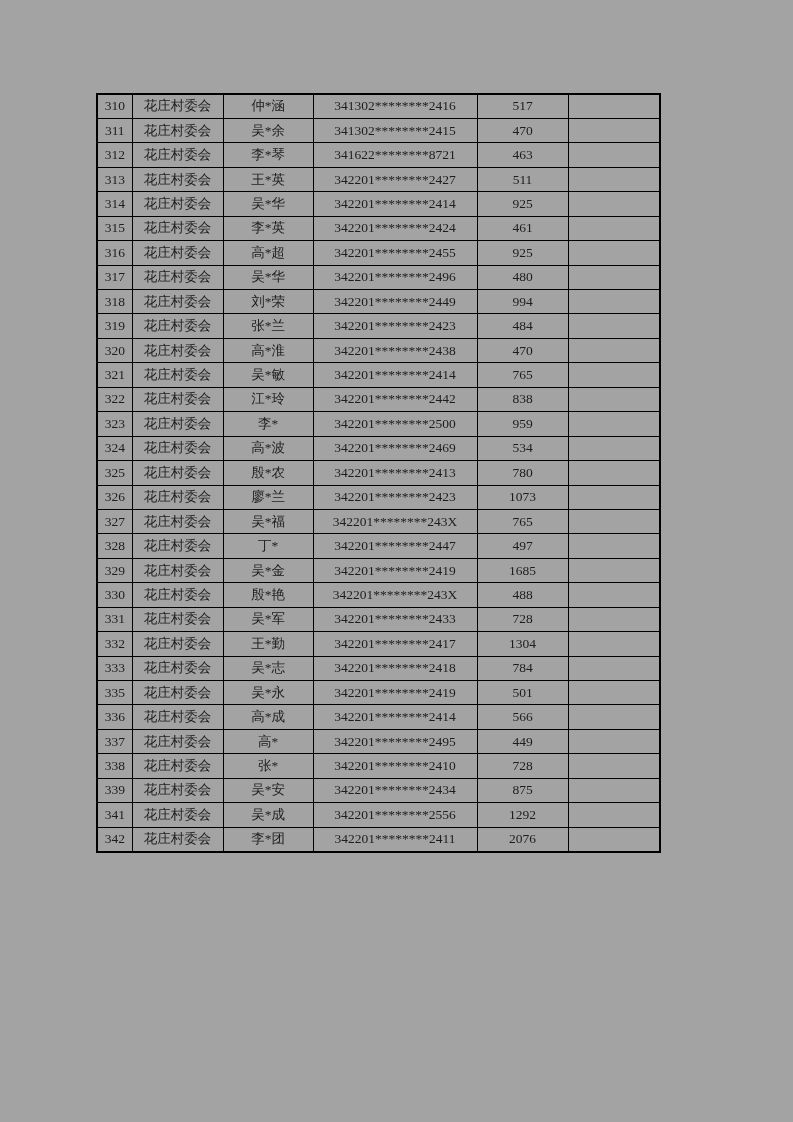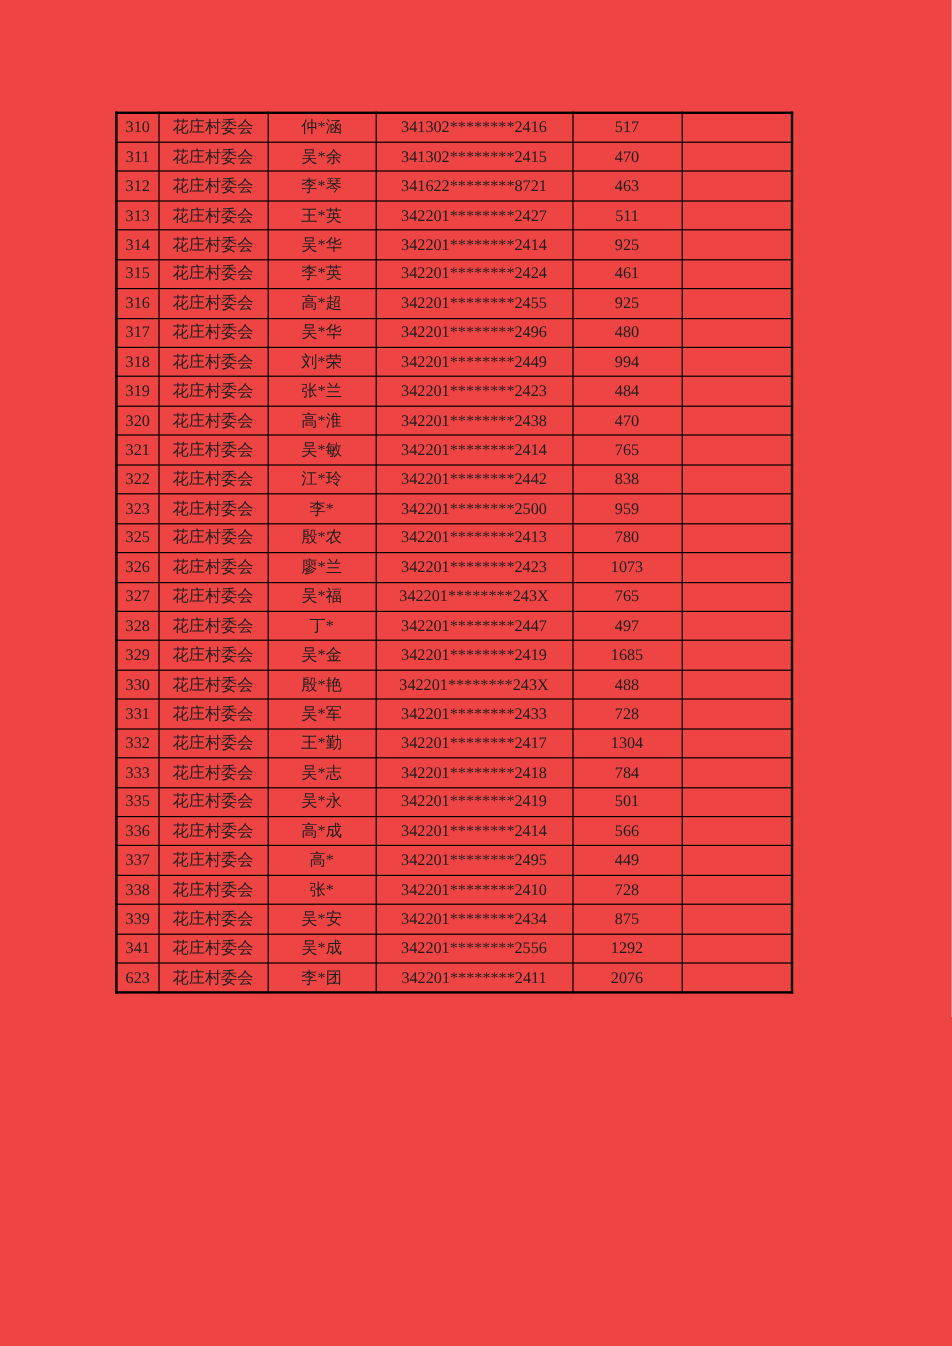--- a/index.html
+++ b/index.html
@@ -11,21 +11,21 @@
     width: 793px;
     height: 1122px;
     font-family: "Liberation Serif", "DejaVu Serif", serif;
     position: relative;
     overflow: hidden;
   }
   .page {
     position: relative;
     width: 793px;
     height: 1122px;
-    background: #ef4444;
+    background: #a3a3a3;
   }
   table.grid {
     position: absolute;
     left: 96px;
     top: 93px;
     border-collapse: collapse;
     table-layout: fixed;
     border: 2px solid #000000;
   }
   table.grid td {
@@ -161,20 +161,28 @@
         </tr>
         <tr>
           <td>323</td>
           <td>花庄村委会</td>
           <td>李*</td>
           <td>342201********2500</td>
           <td>959</td>
           <td></td>
         </tr>
         <tr>
+          <td>324</td>
+          <td>花庄村委会</td>
+          <td>高*波</td>
+          <td>342201********2469</td>
+          <td>534</td>
+          <td></td>
+        </tr>
+        <tr>
           <td>325</td>
           <td>花庄村委会</td>
           <td>殷*农</td>
           <td>342201********2413</td>
           <td>780</td>
           <td></td>
         </tr>
         <tr>
           <td>326</td>
           <td>花庄村委会</td>
@@ -281,21 +289,21 @@
         </tr>
         <tr>
           <td>341</td>
           <td>花庄村委会</td>
           <td>吴*成</td>
           <td>342201********2556</td>
           <td>1292</td>
           <td></td>
         </tr>
         <tr>
-          <td>623</td>
+          <td>342</td>
           <td>花庄村委会</td>
           <td>李*团</td>
           <td>342201********2411</td>
           <td>2076</td>
           <td></td>
         </tr>
       </tbody>
   </table>
 </div>
 

